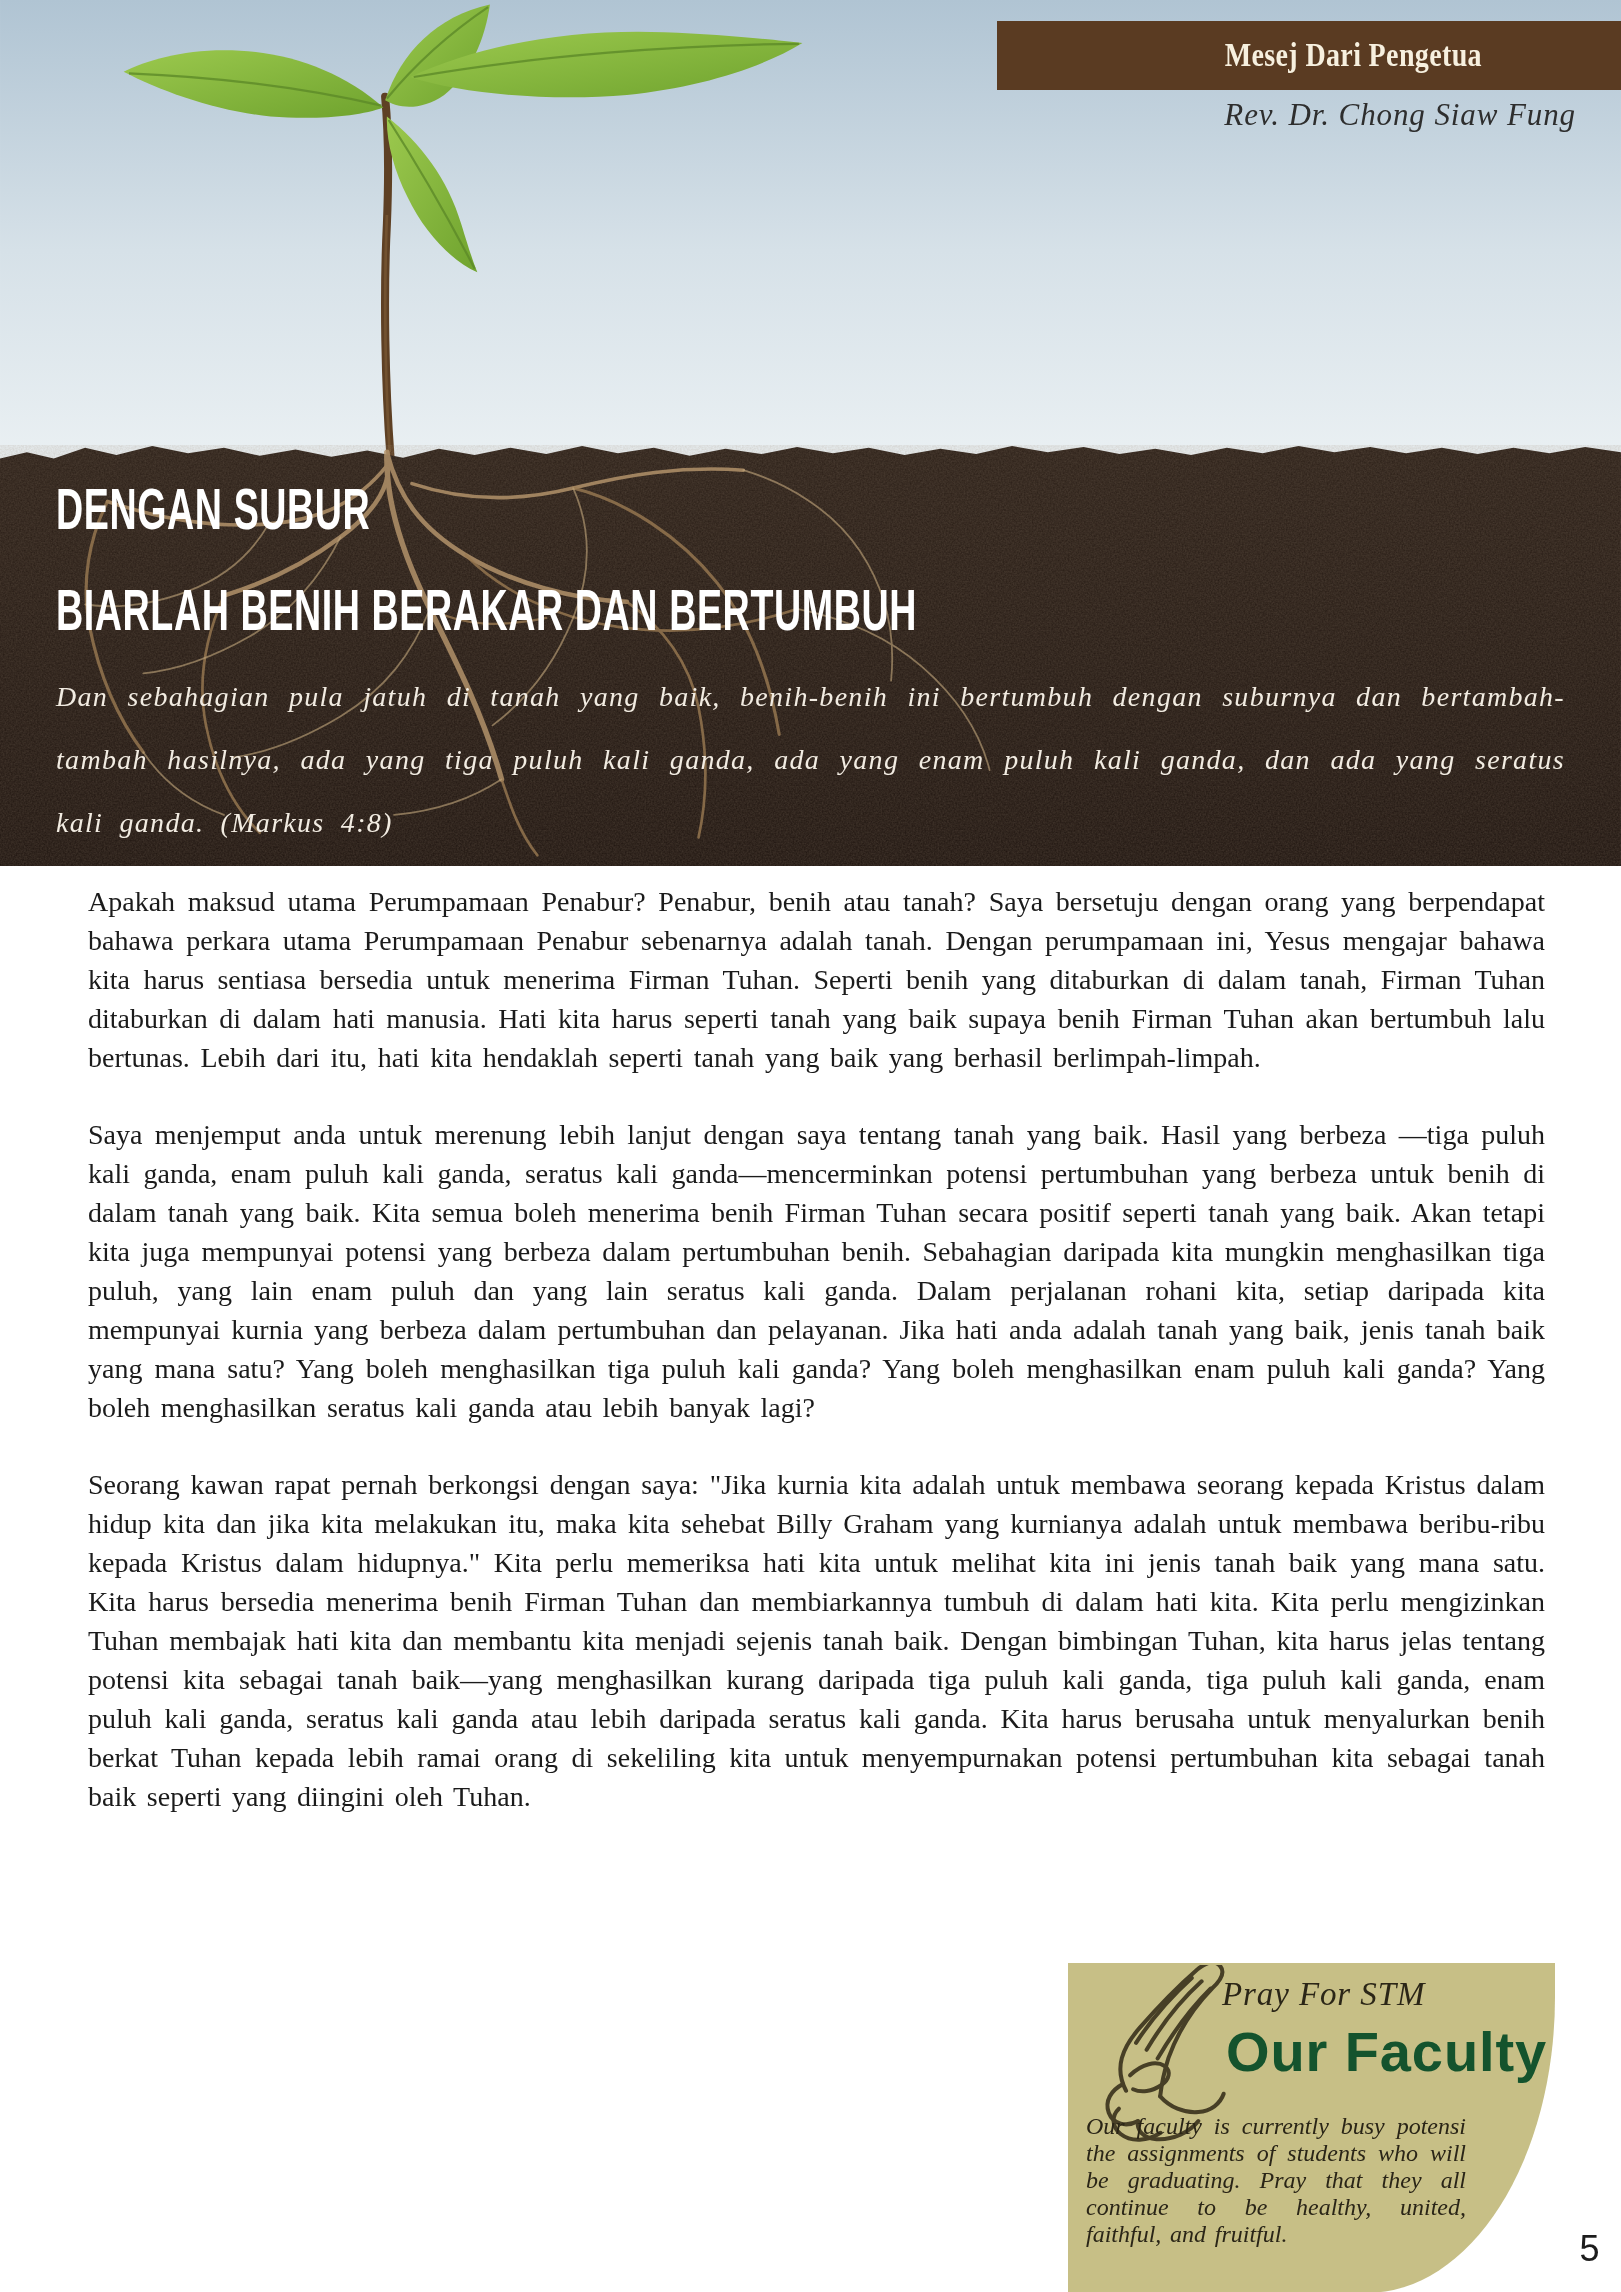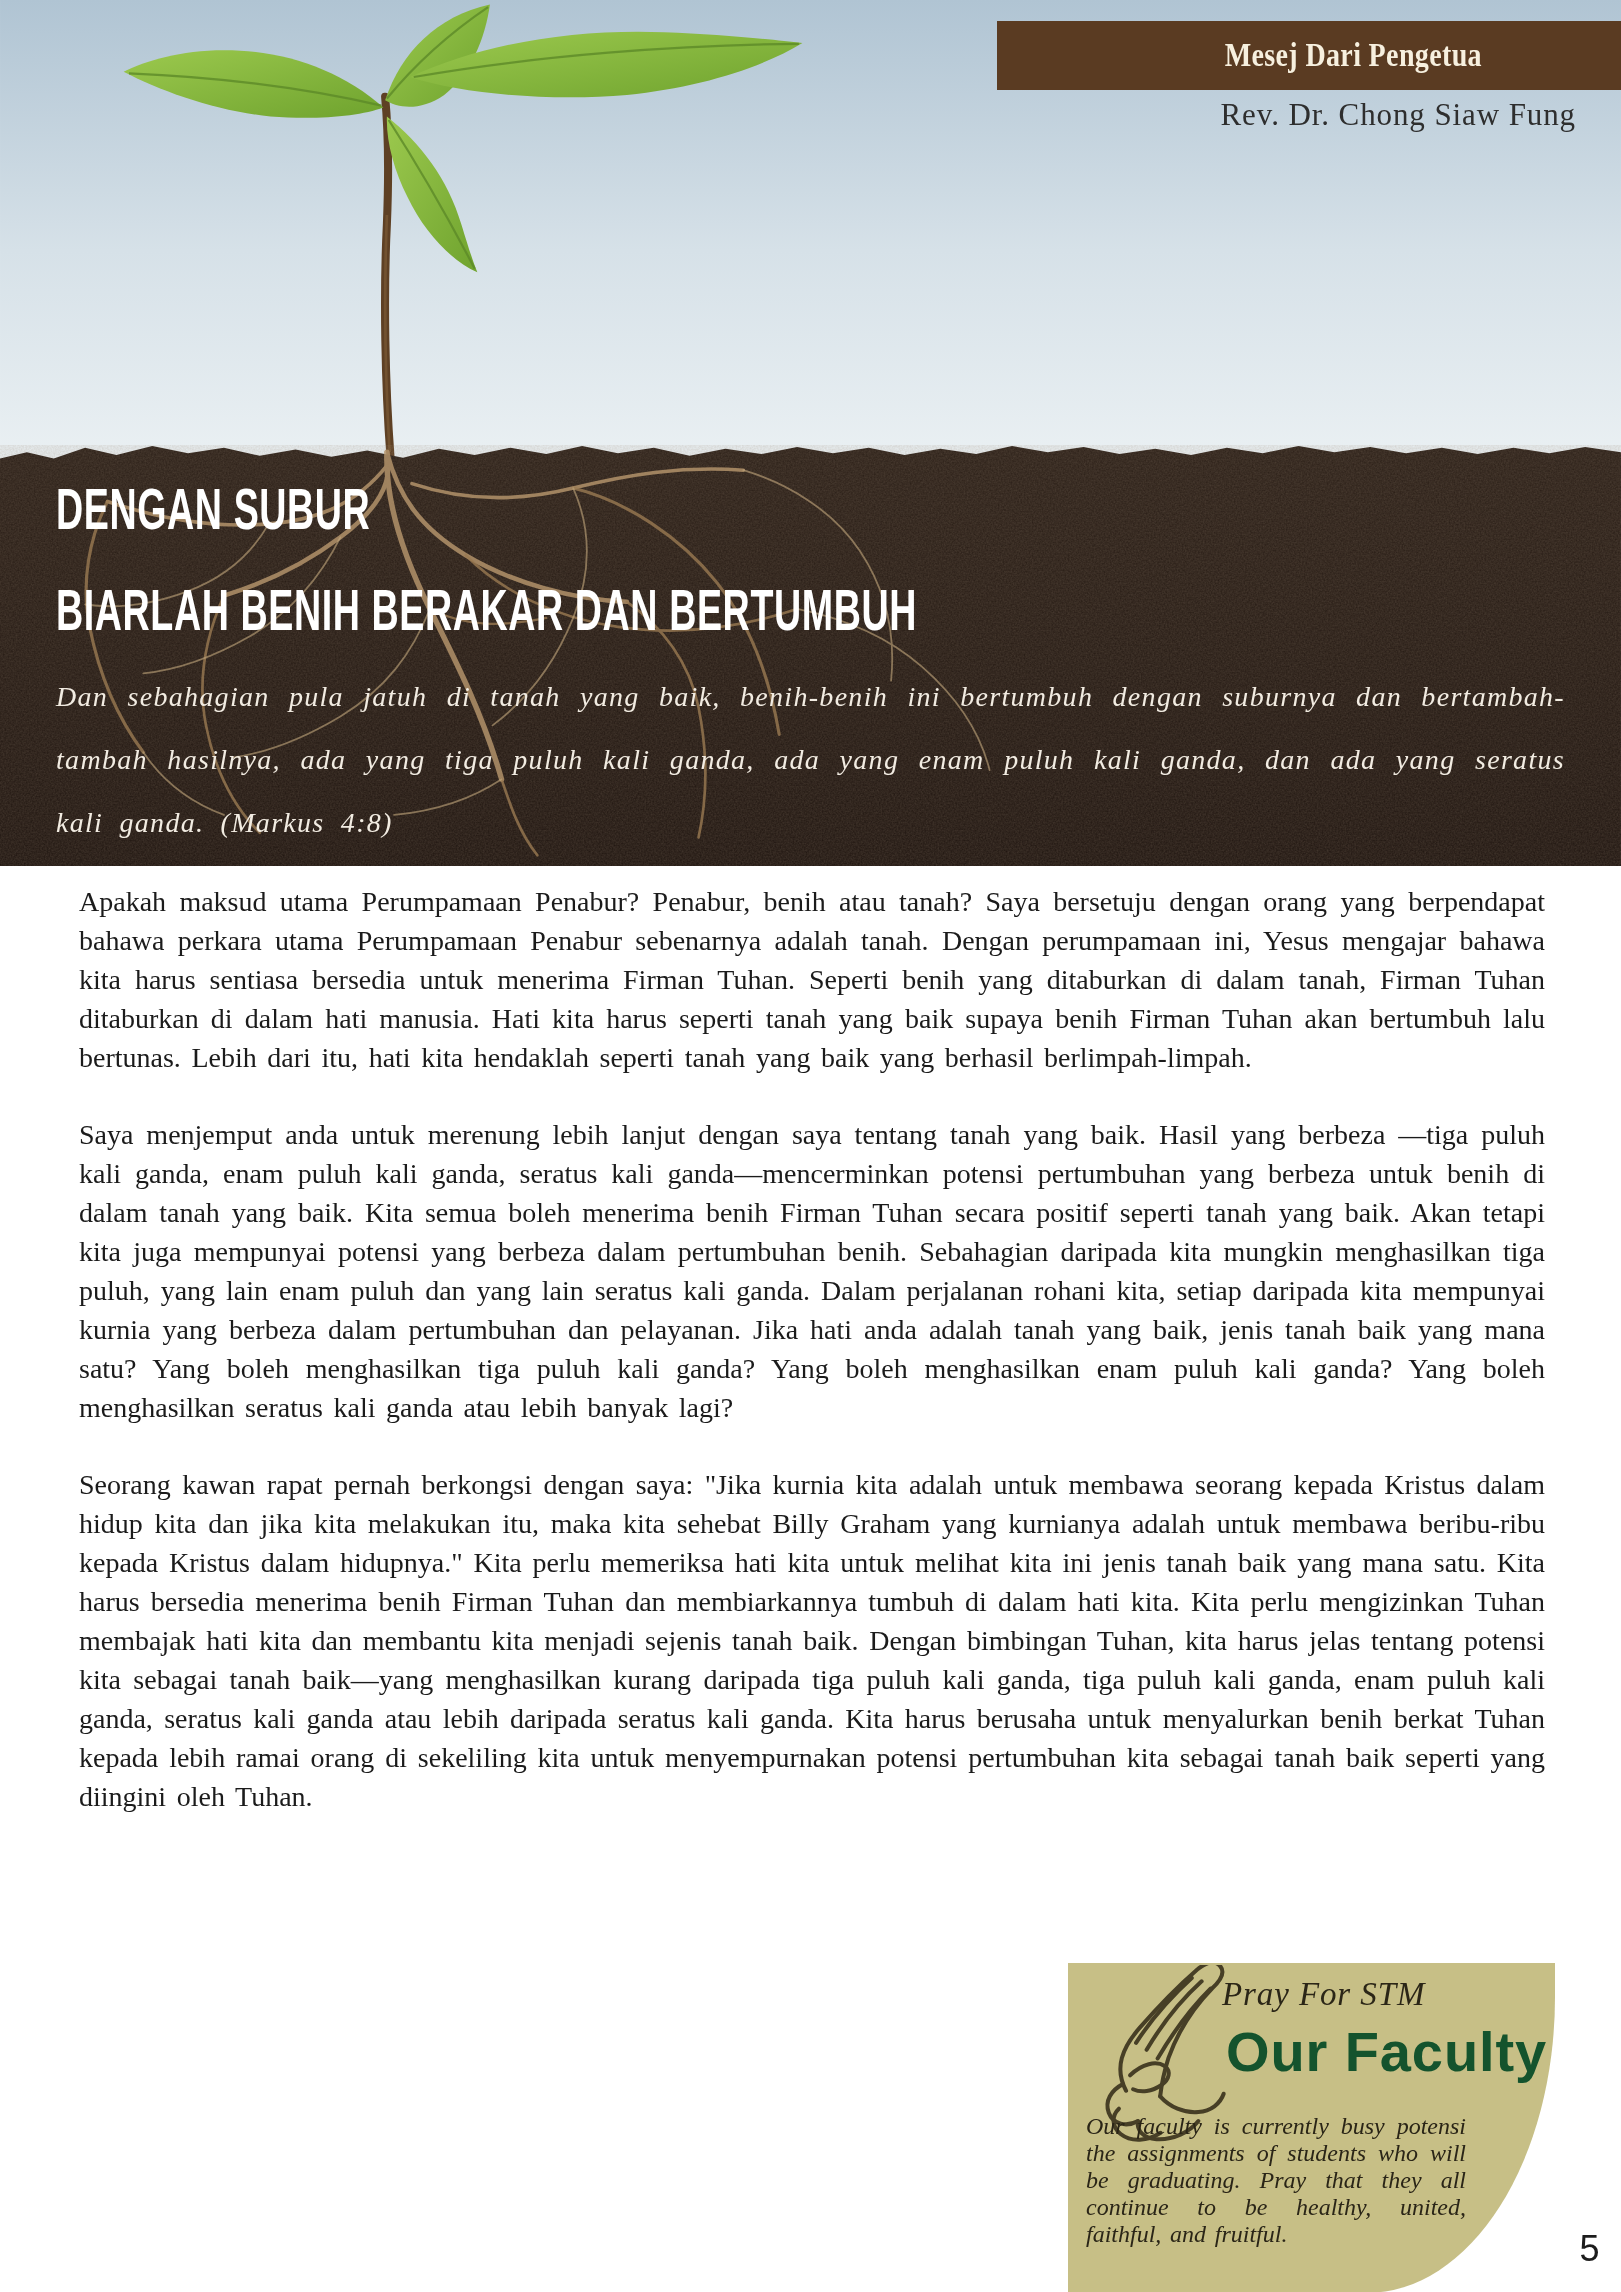--- a/index.html
+++ b/index.html
@@ -12,38 +12,38 @@
   .hero svg{position:absolute;left:0;top:0;}
   .banner{
     position:absolute;left:997px;top:20.6px;width:712px;height:69px;
     background:#5a3b22;display:flex;align-items:center;justify-content:center;
   }
   .banner-text{
     color:#f7f0df;font-family:"Liberation Serif",serif;font-weight:bold;
     font-size:33px;display:inline-block;transform:scaleX(.85);letter-spacing:0.4px;white-space:nowrap;
   }
   .author{
-    position:absolute;right:45px;top:97px;font-size:31px;
+    position:absolute;right:45px;top:97px;font-style:italic;font-size:31px;
     color:#2e2e2e;letter-spacing:0.9px;white-space:nowrap;
   }
   .hero-title{position:absolute;left:56px;top:466px;width:1343px;color:#ffffff;
     font-family:"Liberation Sans",sans-serif;font-weight:bold;line-height:86px;}
   .hero-title .line{display:inline-block;transform:scaleX(.66);transform-origin:left center;
     font-size:57px;white-space:nowrap;letter-spacing:0.9px;}
   .hero-verse{
     position:absolute;left:56px;top:665px;width:1509px;color:#f2ece2;
     font-style:italic;font-size:28px;line-height:63px;text-align:justify;
     word-spacing:8px;letter-spacing:1.3px;
   }
   
   .article{
     position:absolute;left:72px;top:882px;width:1473px;color:#1b1b1b;
     font-size:28px;line-height:39px;text-align:justify;word-spacing:3.6px;
   }
-  .article p{margin:0 0 38px 7px;}
+  .article p{margin:0 0 38px 16px;}
   
   .pray-box{
     position:absolute;left:1068px;top:1963px;width:487px;height:330px;
     background:#c7bf86;border-bottom-right-radius:188px 296px;
   }
   .pray-kicker{
     position:absolute;left:154px;top:12.5px;font-style:italic;font-size:33px;
     color:#2b2617;letter-spacing:0.9px;white-space:nowrap;
   }
   .pray-heading{

